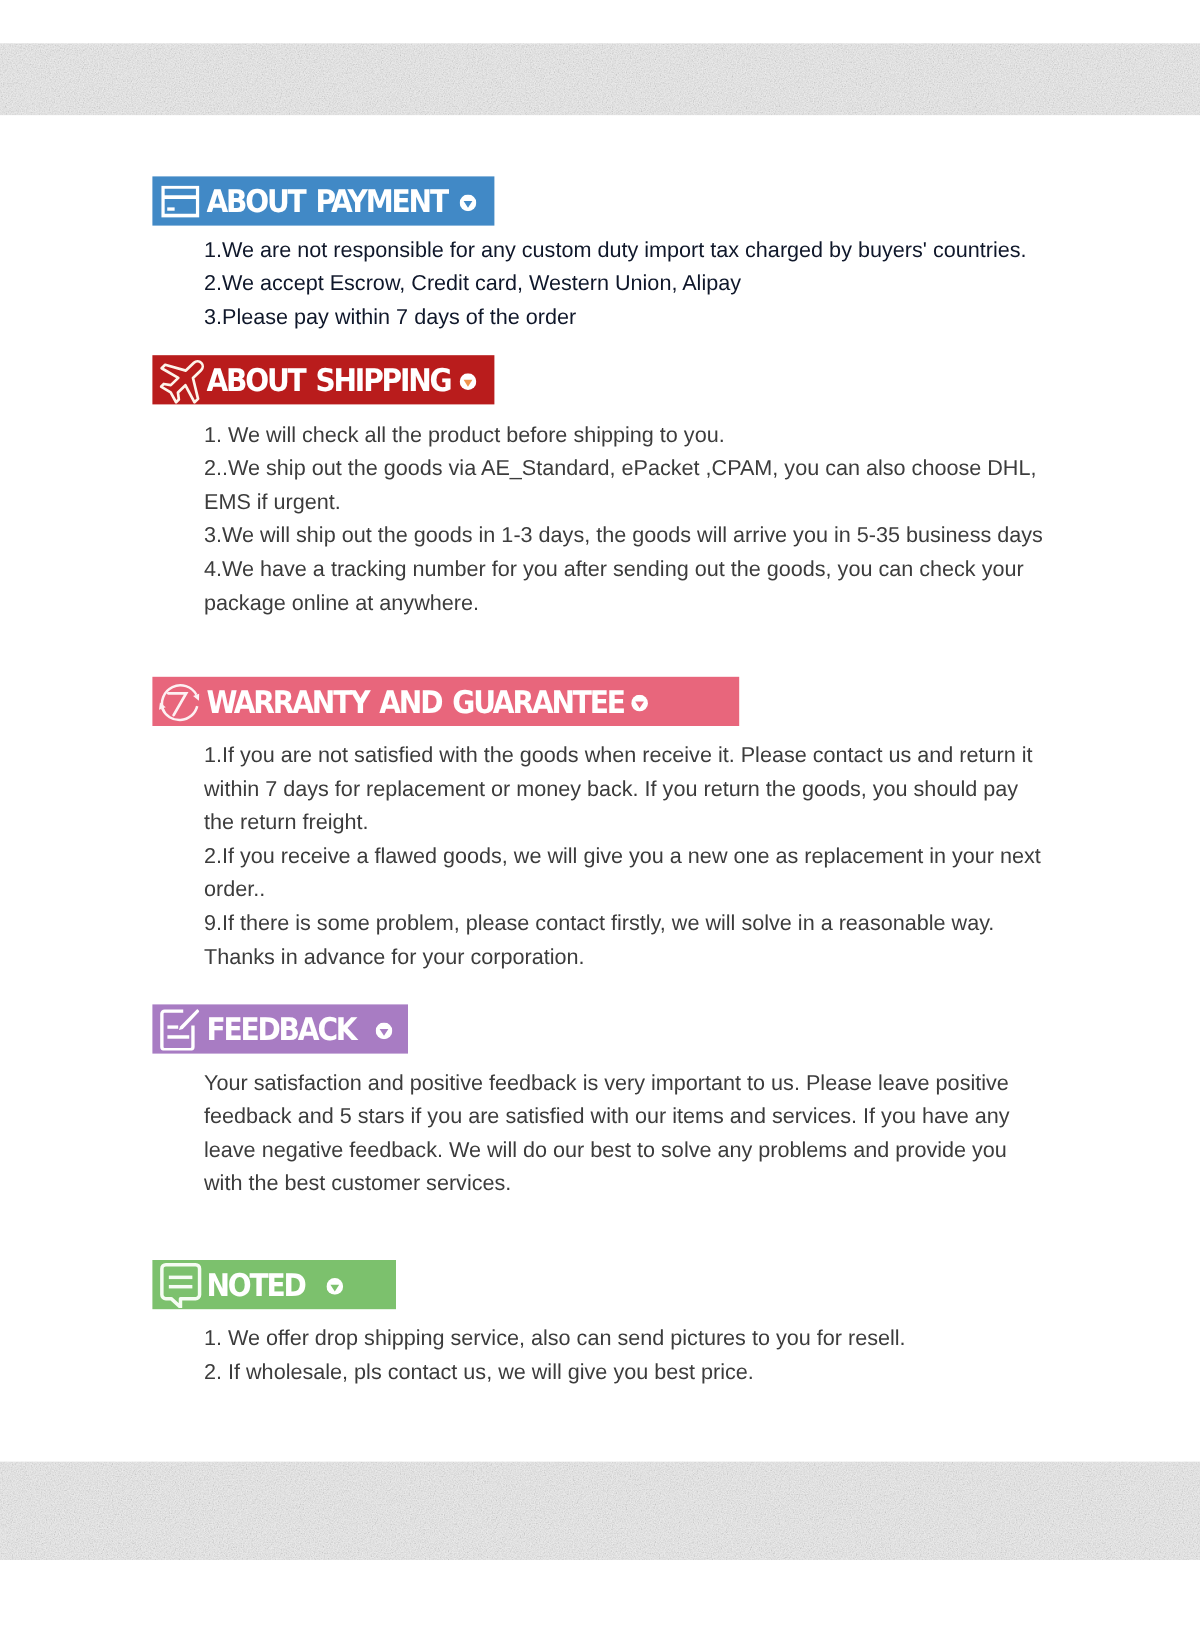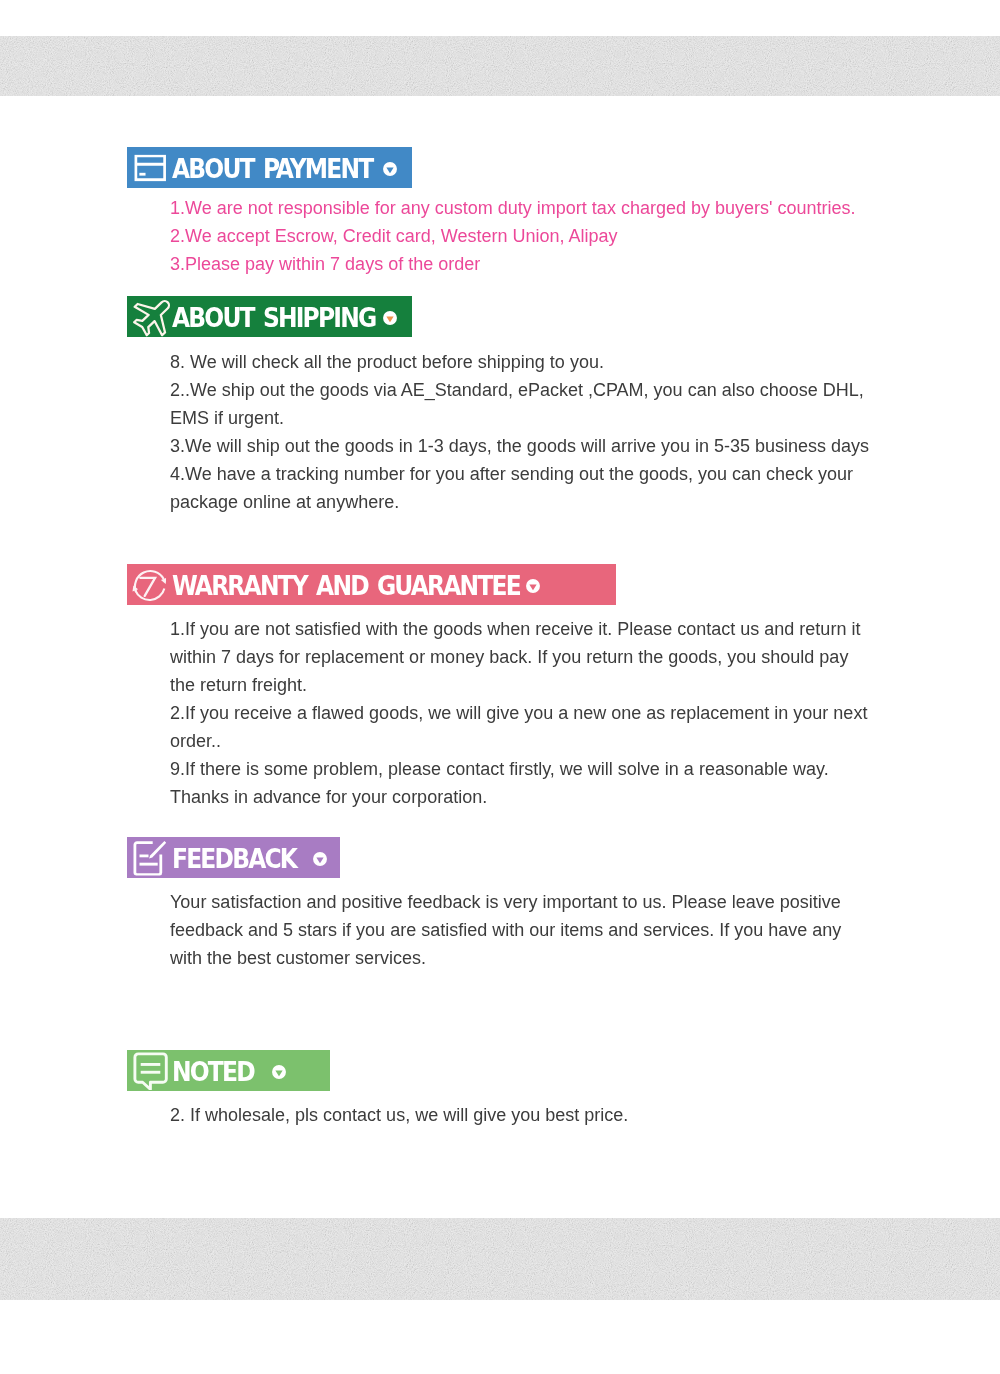--- a/index.html
+++ b/index.html
@@ -53,46 +53,46 @@
       </svg>
     </span>
     <span class="ttl">ABOUT PAYMENT</span>
     <span class="caretBox" style="left:256.2px;">
       <svg width="14" height="14" viewBox="0 0 14 14" aria-hidden="true">
         <circle cx="7" cy="7" r="6.95" fill="#ffffff"></circle>
         <path d="M3.35 5.55 L10.65 5.55 L7.0 11.2 Z" fill="currentColor"></path>
       </svg>
     </span>
   </div>
-  <div class="copy" style="top: 194px; color: #ec4899;">
+  <div class="copy" style="top: 194px; color: #0f172a;">
     <div class="ln">1.We are not responsible for any custom duty import tax charged by buyers' countries.</div>
     <div class="ln">2.We accept Escrow, Credit card, Western Union, Alipay</div>
     <div class="ln">3.Please pay within 7 days of the order</div>
   </div>
 </div>
 
 <div class="sec">
-  <div class="badge" style="top: 296px; width: 285px; background: #15803d; color: rgb(239, 148, 77);">
+  <div class="badge" style="top: 296px; width: 285px; background: #b91c1c; color: rgb(239, 148, 77);">
     <span class="icoBox">
       <svg width="43" height="42" viewBox="0.5 1.2 39 38" aria-hidden="true" style="position:relative;left:0px;top:0px;">
         <g transform="rotate(46 19.5 19)">
           <path d="M19.5 1.6 c2.15 0 3.9 1.8 3.9 4.0 l0 8.5 14.0 8.2 0 3.7 -14.0 -4.0 0 7.9 4.3 3.2 0 2.9 -8.2 -2.2 -8.2 2.2 0 -2.9 4.3 -3.2 0 -7.9 -14.0 4.0 0 -3.7 14.0 -8.2 0 -8.5 c0 -2.2 1.75 -4.0 3.9 -4.0 z" fill="none" stroke="#fdf4ea" stroke-width="2.05" stroke-linejoin="round" stroke-linecap="round"></path>
         </g>
       </svg>
     </span>
     <span class="ttl">ABOUT SHIPPING</span>
     <span class="caretBox" style="left:256.2px;">
       <svg width="14" height="14" viewBox="0 0 14 14" aria-hidden="true">
         <circle cx="7" cy="7" r="6.95" fill="#ffffff"></circle>
         <path d="M3.35 5.55 L10.65 5.55 L7.0 11.2 Z" fill="currentColor"></path>
       </svg>
     </span>
   </div>
   <div class="copy" style="top: 348px; color: rgb(60, 60, 60);">
-    <div class="ln">8. We will check all the product before shipping to you.</div>
+    <div class="ln">1. We will check all the product before shipping to you.</div>
     <div class="ln">2..We ship out the goods via AE_Standard, ePacket ,CPAM, you can also choose DHL,</div>
     <div class="ln">EMS if urgent.</div>
     <div class="ln">3.We will ship out the goods in 1-3 days, the goods will arrive you in 5-35 business days</div>
     <div class="ln">4.We have a tracking number for you after sending out the goods, you can check your</div>
     <div class="ln">package online at anywhere.</div>
   </div>
 </div>
 
 <div class="sec">
   <div class="badge" style="top: 564px; width: 489px; background: rgb(232, 102, 124); color: rgb(232, 102, 124);">
@@ -144,20 +144,21 @@
     <span class="caretBox" style="left:185.7px;">
       <svg width="14" height="14" viewBox="0 0 14 14" aria-hidden="true">
         <circle cx="7" cy="7" r="6.95" fill="#ffffff"></circle>
         <path d="M3.35 5.55 L10.65 5.55 L7.0 11.2 Z" fill="currentColor"></path>
       </svg>
     </span>
   </div>
   <div class="copy" style="top: 888px; color: rgb(60, 60, 60);">
     <div class="ln">Your satisfaction and positive feedback is very important to us. Please leave positive</div>
     <div class="ln">feedback and 5 stars if you are satisfied with our items and services. If you have any</div>
+    <div class="ln">leave negative feedback. We will do our best to solve any problems and provide you</div>
     <div class="ln">with the best customer services.</div>
   </div>
 </div>
 
 <div class="sec">
   <div class="badge" style="top: 1050px; width: 203px; background: rgb(124, 193, 109); color: rgb(124, 193, 109);">
     <span class="icoBox">
       <svg width="36" height="38" viewBox="0 0 36 38" aria-hidden="true">
         <path d="M5.2 1.9 L30.0 1.9 A3.3 3.3 0 0 1 33.3 5.2 L33.3 26.9 A3.3 3.3 0 0 1 30.0 30.2 L17.4 30.2 L17.4 37.3 L9.6 30.2 L5.2 30.2 A3.3 3.3 0 0 1 1.9 26.9 L1.9 5.2 A3.3 3.3 0 0 1 5.2 1.9 Z" fill="none" stroke="#f6fcf3" stroke-width="2.9" stroke-linejoin="round" stroke-linecap="round"></path>
         <rect x="7.7" y="11.0" width="19.6" height="2.9" fill="#f6fcf3"></rect>
@@ -166,15 +167,16 @@
     </span>
     <span class="ttl">NOTED</span>
     <span class="caretBox" style="left:145.2px;">
       <svg width="14" height="14" viewBox="0 0 14 14" aria-hidden="true">
         <circle cx="7" cy="7" r="6.95" fill="#ffffff"></circle>
         <path d="M3.35 5.55 L10.65 5.55 L7.0 11.2 Z" fill="currentColor"></path>
       </svg>
     </span>
   </div>
   <div class="copy" style="top: 1101px; color: rgb(60, 60, 60);">
+    <div class="ln">1. We offer drop shipping service, also can send pictures to you for resell.</div>
     <div class="ln">2. If wholesale, pls contact us, we will give you best price.</div>
   </div>
 </div>
 
 </body></html>

